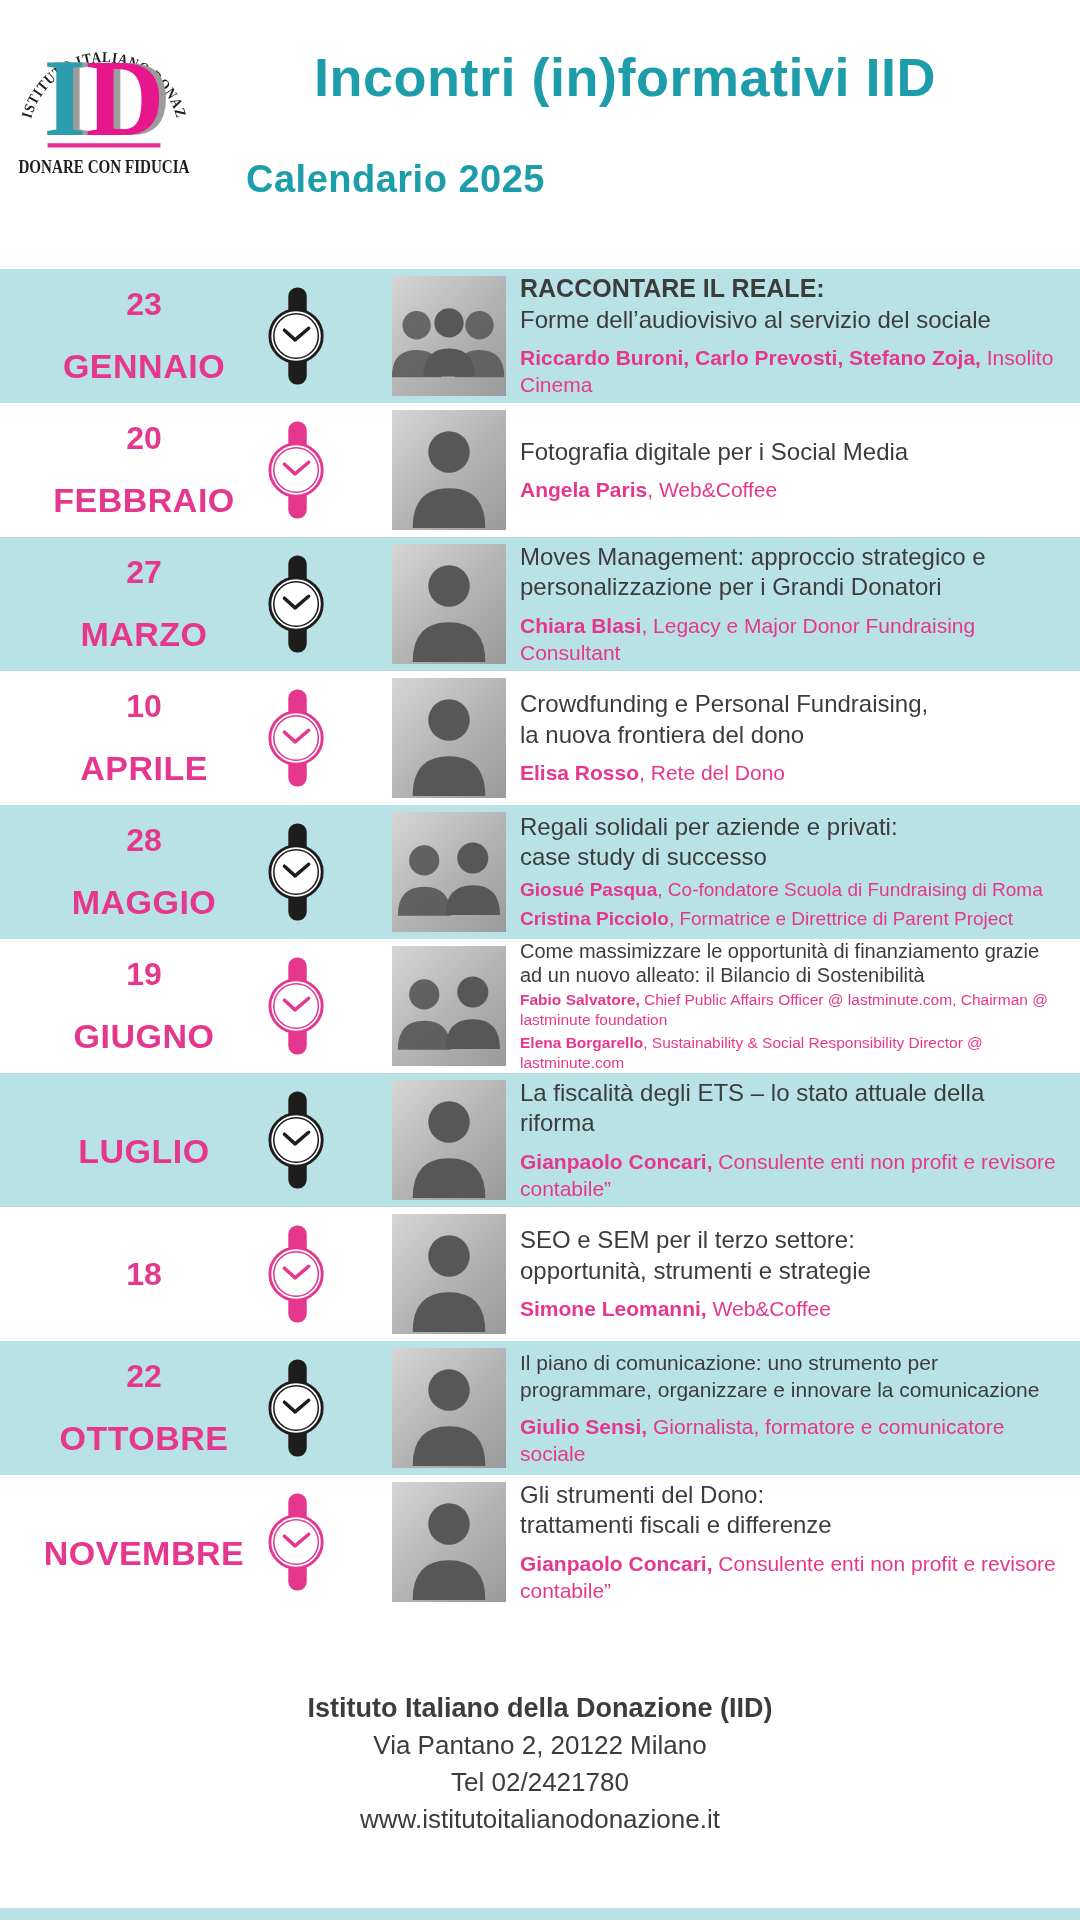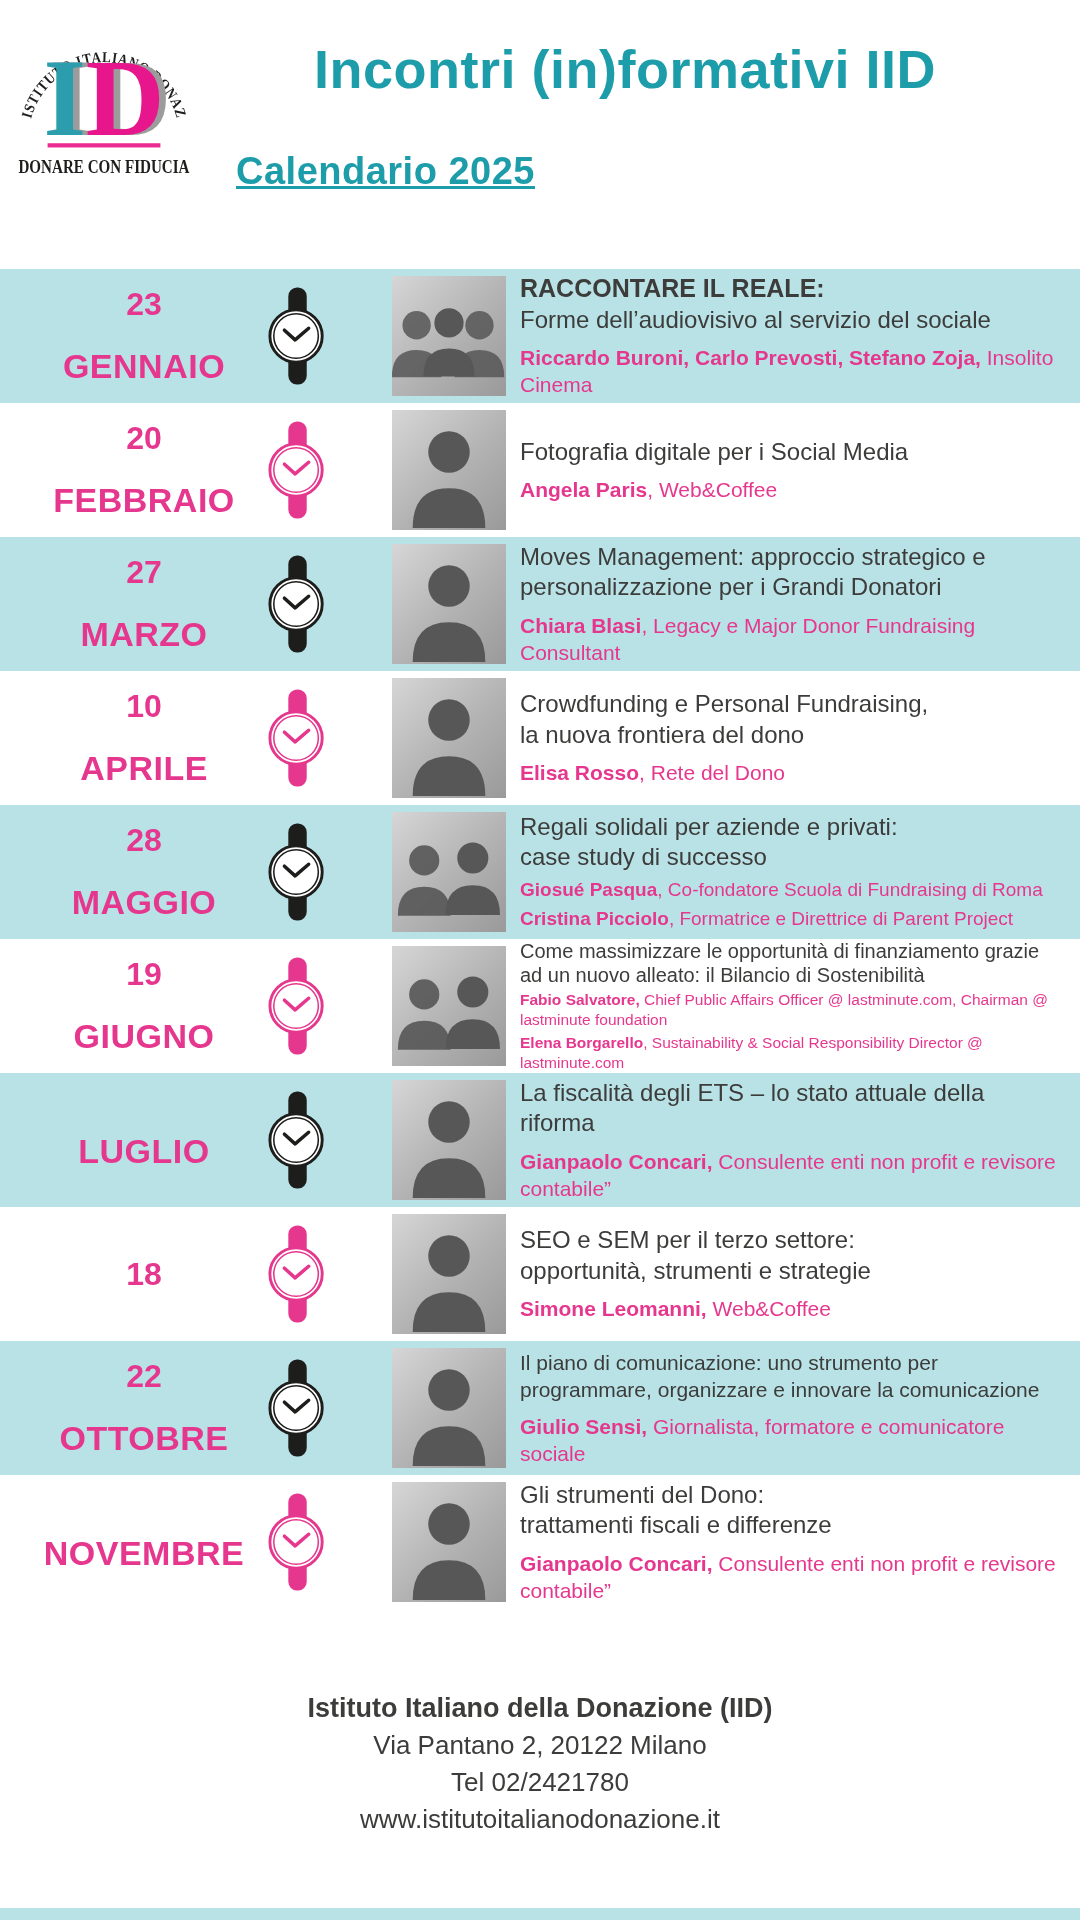--- a/index.html
+++ b/index.html
@@ -2,23 +2,23 @@
 <html><head>
 <meta charset="utf-8">
 <style>
   html,body{margin:0;padding:0;}
   body{width:1080px;height:1920px;background:#ffffff;font-family:"Liberation Sans",sans-serif;position:relative;overflow:hidden;}
   .page{width:1080px;height:1920px;position:relative;}
 
   
   .header{height:269px;position:relative;}
   .logo{position:absolute;left:8px;top:6px;width:192px;height:188px;}
-  .header-text{position:absolute;left:230px;top:0;width:790px;}
+  .header-text{position:absolute;left:230px;top:8px;width:790px;}
   .main-title{padding-top:38px;text-align:center;font-size:54px;font-weight:bold;color:#1d9daa;letter-spacing:.5px;}
-  .subtitle{margin-top:50px;margin-left:6px;font-size:38px;font-weight:bold;color:#1d9daa;letter-spacing:.5px;text-decoration:underline;}
+  .subtitle{margin-top:50px;margin-left:16px;font-size:38px;font-weight:bold;color:#1d9daa;letter-spacing:.5px;}
 
   
   .row{height:134px;display:flex;align-items:center;background:#ffffff;}
   .row.teal{background:#b9e2e6;}
   .date-col{width:228px;margin-left:30px;text-align:center;color:#e6378e;font-weight:bold;line-height:1.15;}
   .date-num{font-size:32px;}
   .date-num:empty{display:none;}
   .date-month{font-size:34px;letter-spacing:.5px;margin-top:24px;}
   .watch-col{width:72px;margin-left:4px;display:flex;justify-content:center;align-items:center;}
   .row.teal .watch-col{color:#1d1d1b;}

